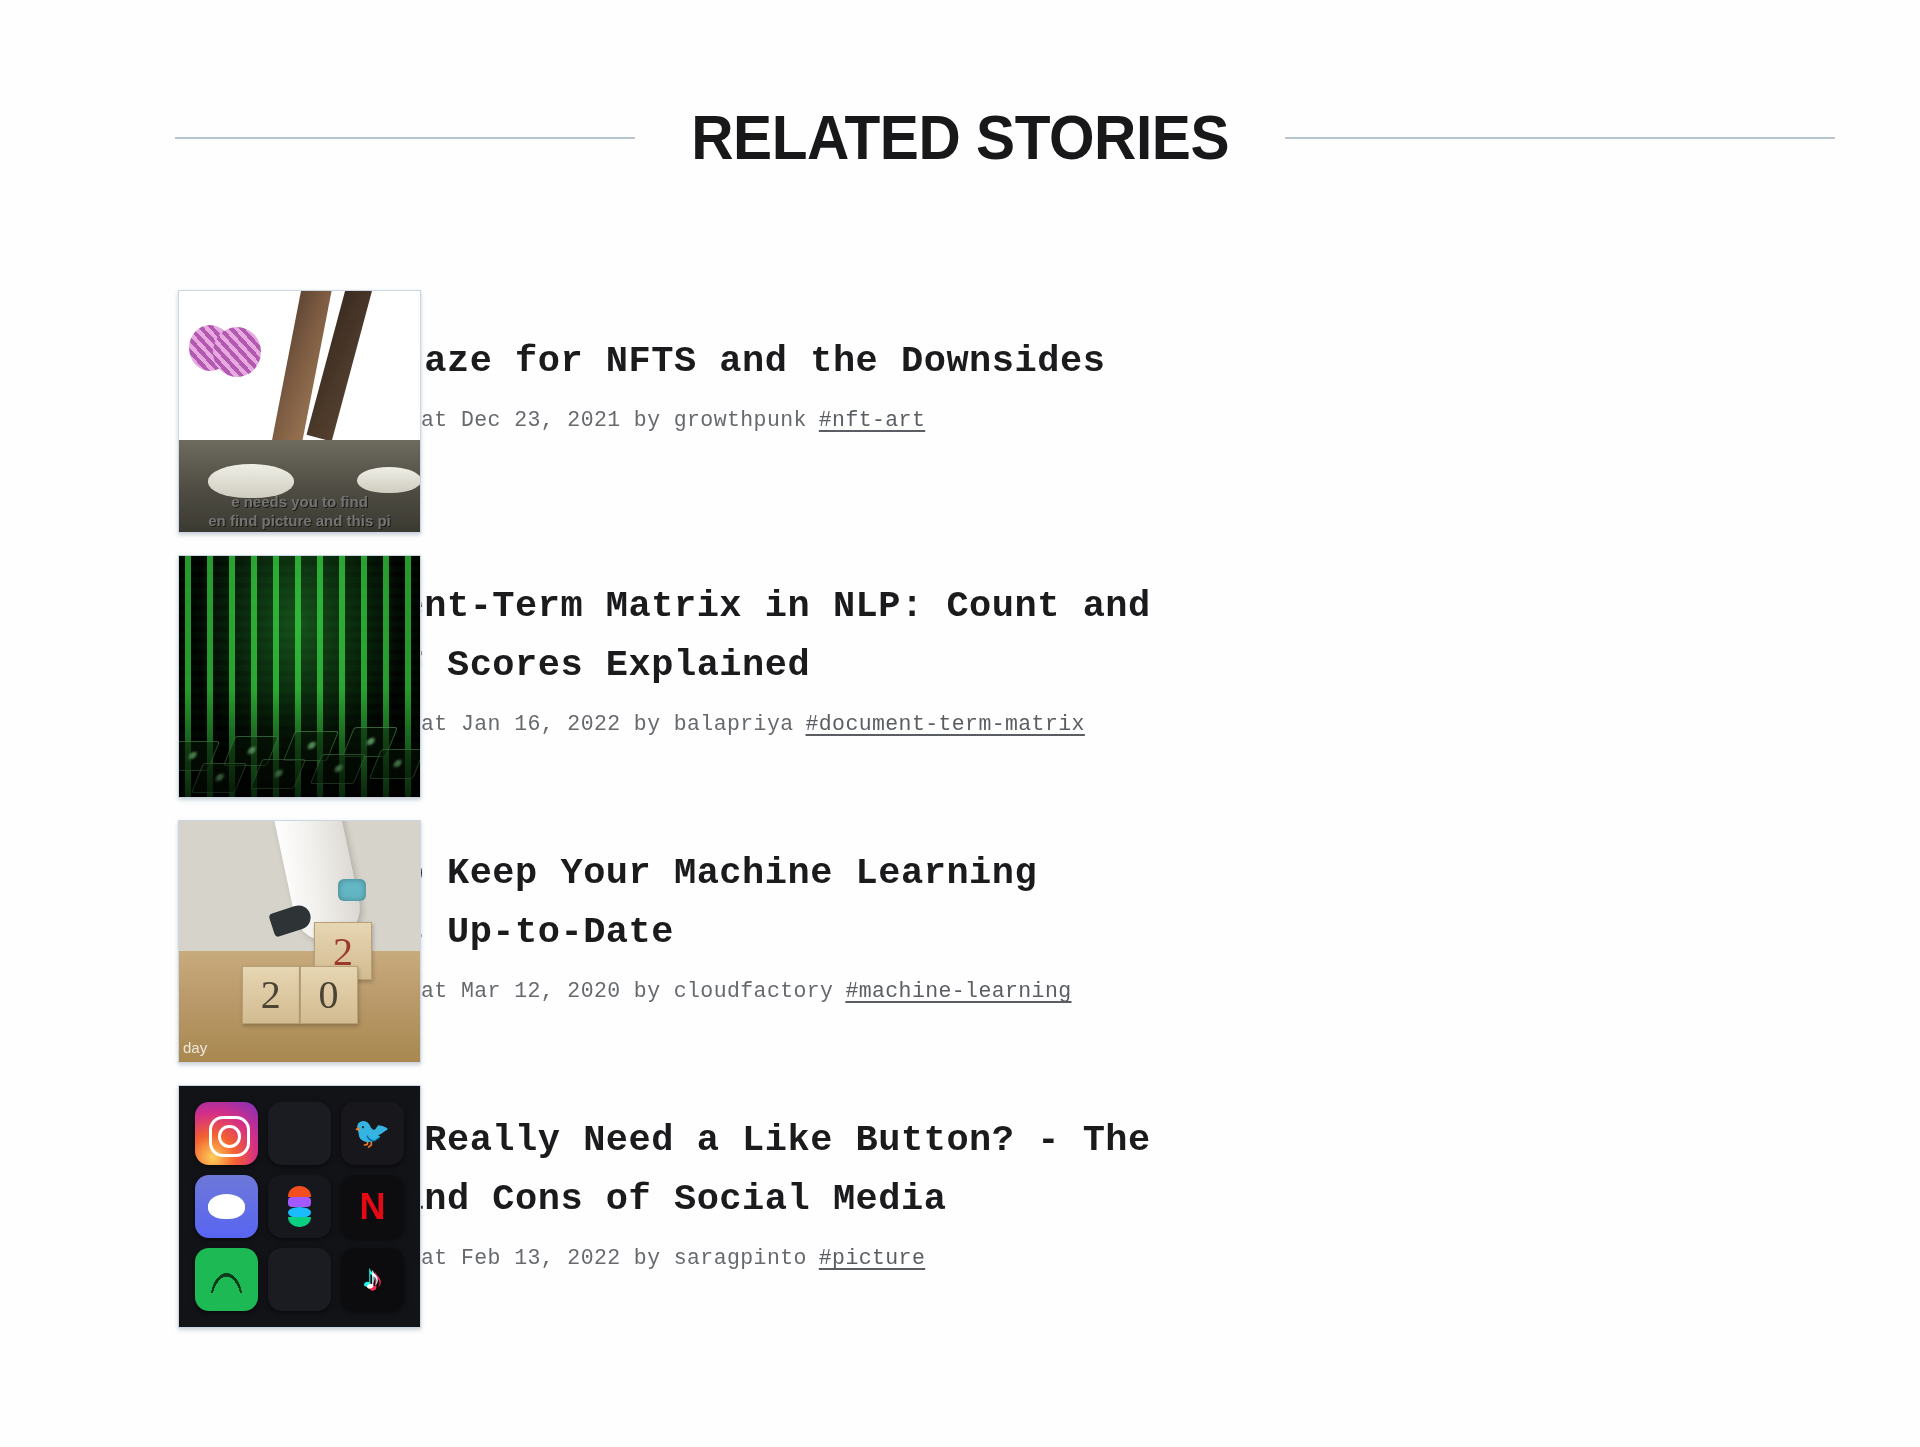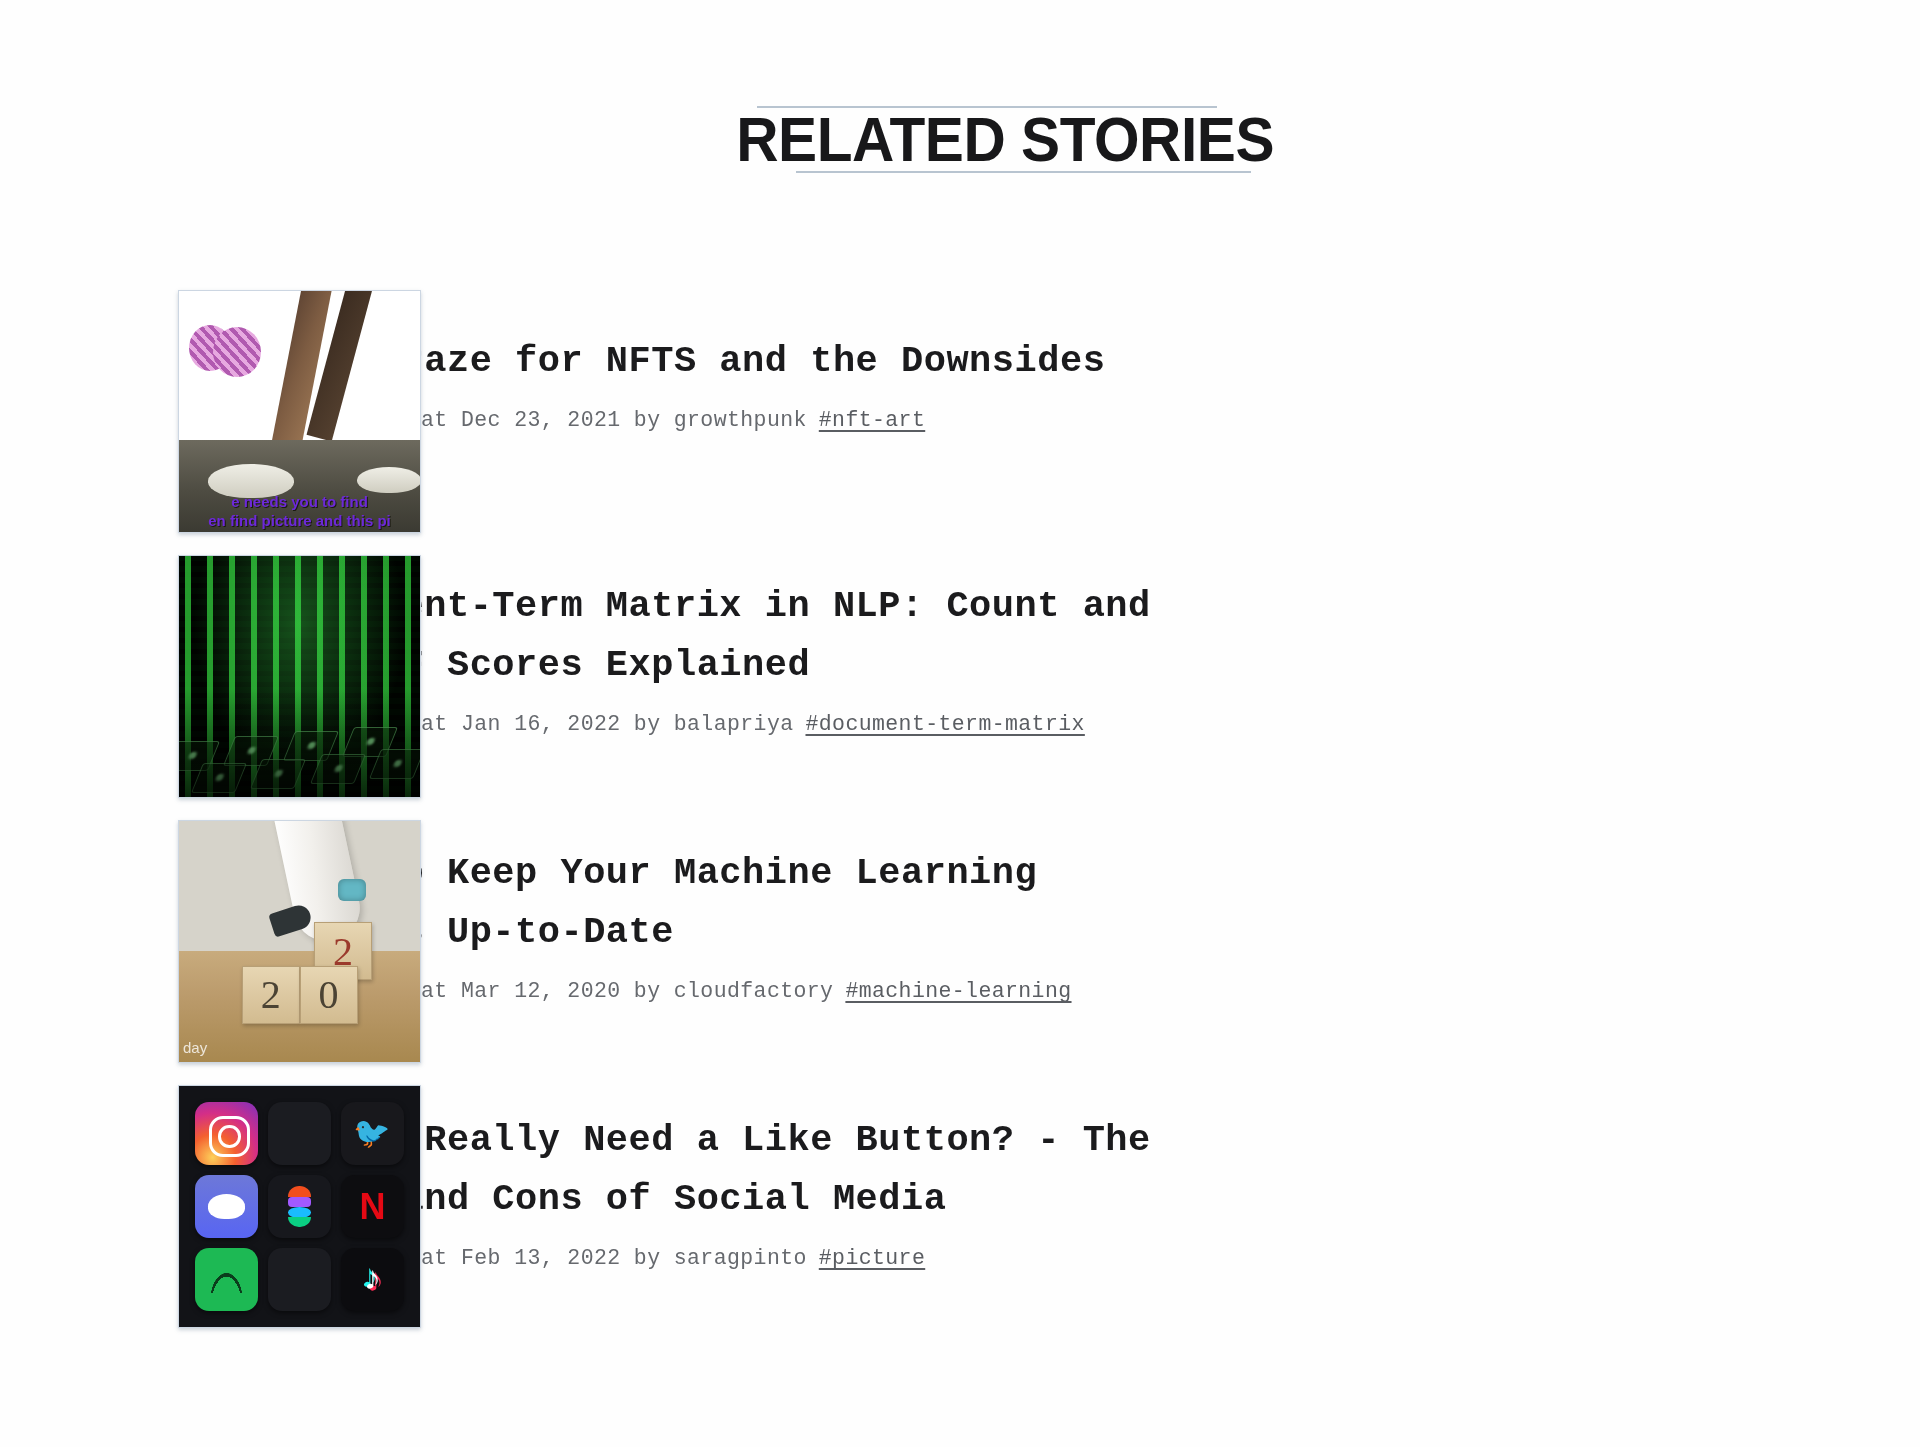--- a/index.html
+++ b/index.html
@@ -23,21 +23,20 @@
 
   
   .section-header {
     position: absolute;
     left: 175px;
     top: 106px;
     width: 1660px;
     display: flex;
     align-items: center;
     gap: 0px;
-    flex-direction: column;
   }
   .rule {
     height: 2px;
     background: #b8c4d0;
     flex: 0 0 auto;
   }
   .rule-left  { width: 460px; margin-right: 36px; }
   .rule-right { width: 455px; margin-left: 36px; flex: 1 1 auto; }
   .section-title {
     font-family: "Liberation Sans Narrow", "Liberation Sans", sans-serif;
@@ -114,21 +113,21 @@
   .art-nft .plate {
     position: absolute;
     border-radius: 50% 50% 46% 46%;
     background: linear-gradient(180deg,#efeee6 0%, #cfcdc0 100%);
   }
   .art-nft .plate-a { left: 12%; bottom: 14%; width: 86px; height: 34px; }
   .art-nft .plate-b { left: 74%; bottom: 16%; width: 64px; height: 26px; }
   .art-nft .caption {
     position: absolute;
     left: 0; right: 0; bottom: 2px;
-    color: #6d28d9;
+    color: #737373;
     font-family: "Liberation Sans", sans-serif;
     font-weight: 700;
     font-size: 15px;
     line-height: 19px;
     text-align: center;
     text-shadow: 1px 1px 0 #1a1a10;
     white-space: nowrap;
     overflow: hidden;
   }
 

